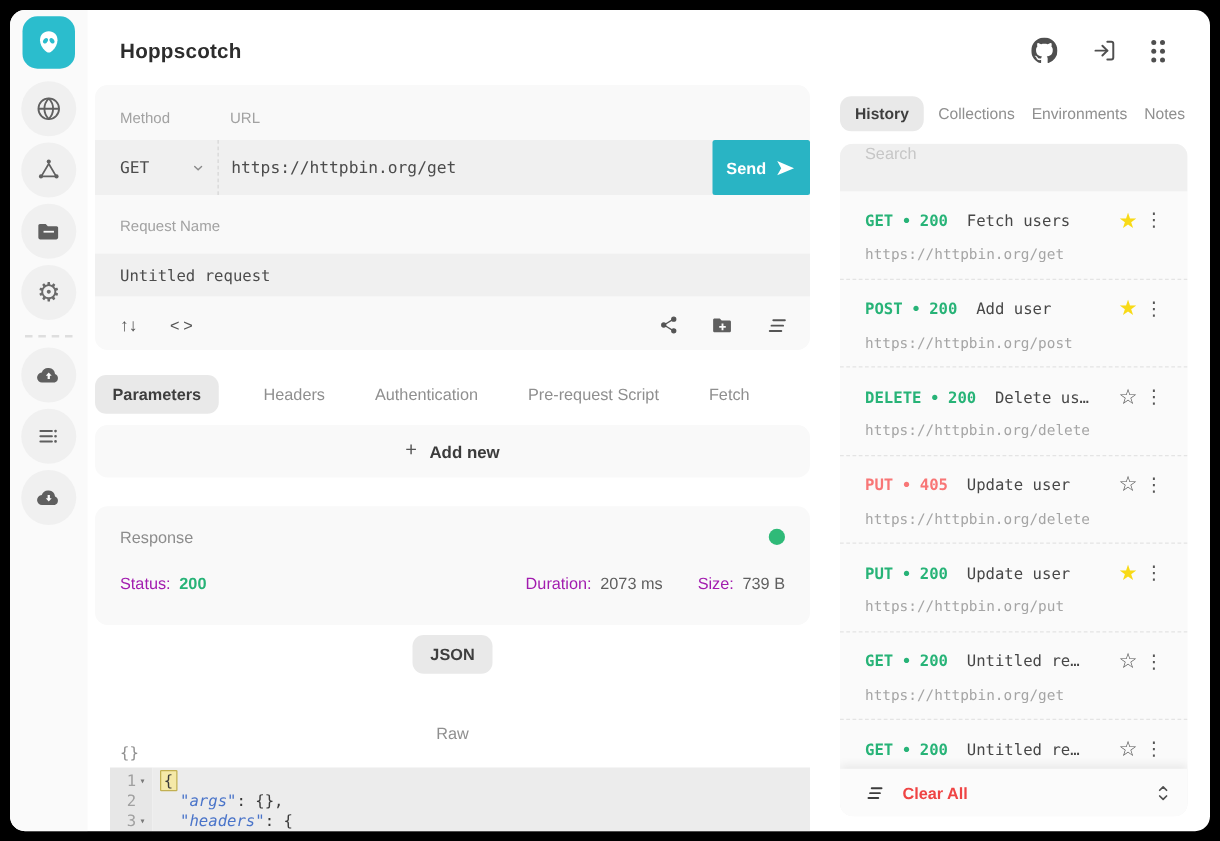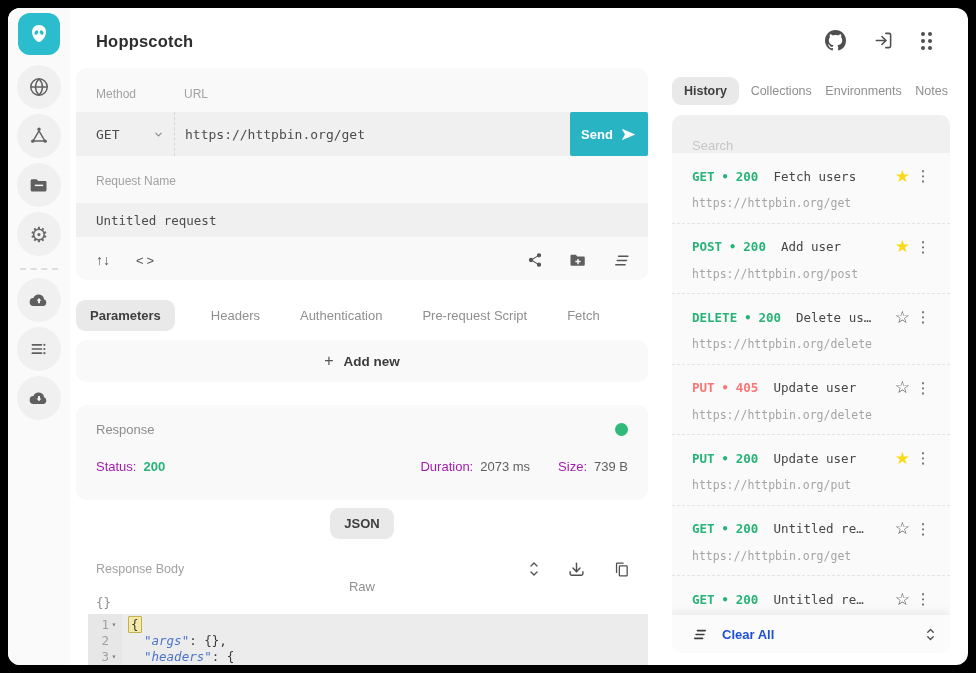--- a/index.html
+++ b/index.html
@@ -124,21 +124,21 @@
 
   
   .panel { position: absolute; left: 664px; top: 0; width: 278px; height: 100%; }
   .panel-tabs { position: absolute; top: 69px; left: 0; right: 0; display: flex; justify-content: space-between; align-items: center; }
   .panel-tabs .tab { padding: 7px 2px; font-size: 12.5px; }
   .panel-tabs .tab.pill { padding: 7px 12px; }
   .panel-card {
     position: absolute; top: 107px; left: 0; right: 0; height: 538px;
     background: #fafafa; border-radius: 10px; overflow: hidden;
   }
-  .search-strip { height: 38px; background: #f0f0f0; display: flex; align-items: flex-end; padding: 0 20px; }
+  .search-strip { height: 38px; background: #f0f0f0; display: flex; align-items: flex-start; padding: 0 20px; }
   .search-strip input {
     border: none; background: transparent; outline: none; width: 100%;
     font-size: 13px; color: #555; font-family: "Liberation Sans", sans-serif;
   }
   .search-strip input::placeholder { color: #c6c6c6; }
   .hist-list { position: absolute; top: 38px; left: 0; right: 0; bottom: 0; }
   .hist-item { height: 70.5px; padding: 12px 14px 0 20px; border-bottom: 1px dashed #e4e4e4; position: relative; }
   .hist-top { display: flex; align-items: center; height: 22px; }
   .hist-status { display: flex; align-items: center; gap: 7px; font-weight: 700; font-size: 12.5px; }
   .hist-status .dot-sep::before { content: "•"; font-size: 12px; }
@@ -150,21 +150,21 @@
   .star[data-starred="true"]::before { content: "★"; }
   .star[data-starred="false"]::before { content: "☆"; }
   .kebab { width: 26px; text-align: center; font-size: 15px; color: #555; cursor: pointer; letter-spacing: 0; }
   .hist-url { margin-top: 9px; font-size: 11.5px; color: #a5a5a5; }
   .panel-footer {
     position: absolute; left: 0; right: 0; bottom: 0; height: 38px;
     background: #fbfbfb; box-shadow: 0 -3px 8px rgba(0,0,0,.07);
     display: flex; align-items: center; padding: 0 14px 0 20px;
     border-radius: 0 0 10px 10px;
   }
-  .panel-footer .label { font-size: 13px; font-weight: 700; color: #1d4ed8; margin-left: 14px; }
+  .panel-footer .label { font-size: 13px; font-weight: 700; color: #ef4444; margin-left: 14px; }
   .panel-footer .collapse { margin-left: auto; cursor: pointer; display: flex; }
 
   svg { display: block; }
 </style>
 </head>
 <body>
 
 <div class="window">
 
   <nav class="sidebar">
@@ -353,44 +353,20 @@
     <div class="tab-row resp-tabs">
       <span class="tab pill">JSON</span>
       <span class="tab">Raw</span>
       <span class="tab" style="display:flex;align-items:center;">
         <span>Headers</span>
         <span class="count-dot">•</span>
         <span>6</span>
       </span>
     </div>
 
-    <div class="resp-body-row">
-      <span class="lbl" style="font-size:12.5px">Response Body</span>
-      <span class="icons">
-        <span class="svg-btn">
-          <svg width="12" height="16" viewBox="0 0 24 32" fill="none" stroke="#4f4f4f" stroke-width="2.6" stroke-linecap="round" stroke-linejoin="round">
-              <polyline points="6 10 12 4 18 10"></polyline>
-              <polyline points="6 22 12 28 18 22"></polyline>
-            </svg>
-        </span>
-        <span class="svg-btn">
-          <svg width="17" height="17" viewBox="0 0 24 24" fill="none" stroke="#4f4f4f" stroke-width="2" stroke-linecap="round" stroke-linejoin="round">
-              <path d="M21 15v3a2 2 0 01-2 2H5a2 2 0 01-2-2v-3"></path>
-              <polyline points="7 10 12 15 17 10"></polyline>
-              <line x1="12" y1="15" x2="12" y2="3"></line>
-            </svg>
-        </span>
-        <span class="svg-btn">
-          <svg width="17" height="17" viewBox="0 0 24 24" fill="none" stroke="#4f4f4f" stroke-width="1.8">
-              <rect x="9" y="7" width="11" height="14" rx="1"></rect>
-              <path d="M5 17V4a1 1 0 011-1h9"></path>
-            </svg>
-        </span>
-      </span>
-    </div>
 
     <div class="filter-row">
       <span class="filter-btn mono">{}</span>
     </div>
     <div class="editor mono">
       <div class="gutter">
         <div class="gl">
             <span class="n">1</span>
             <span class="fold">▾</span>
           </div>

